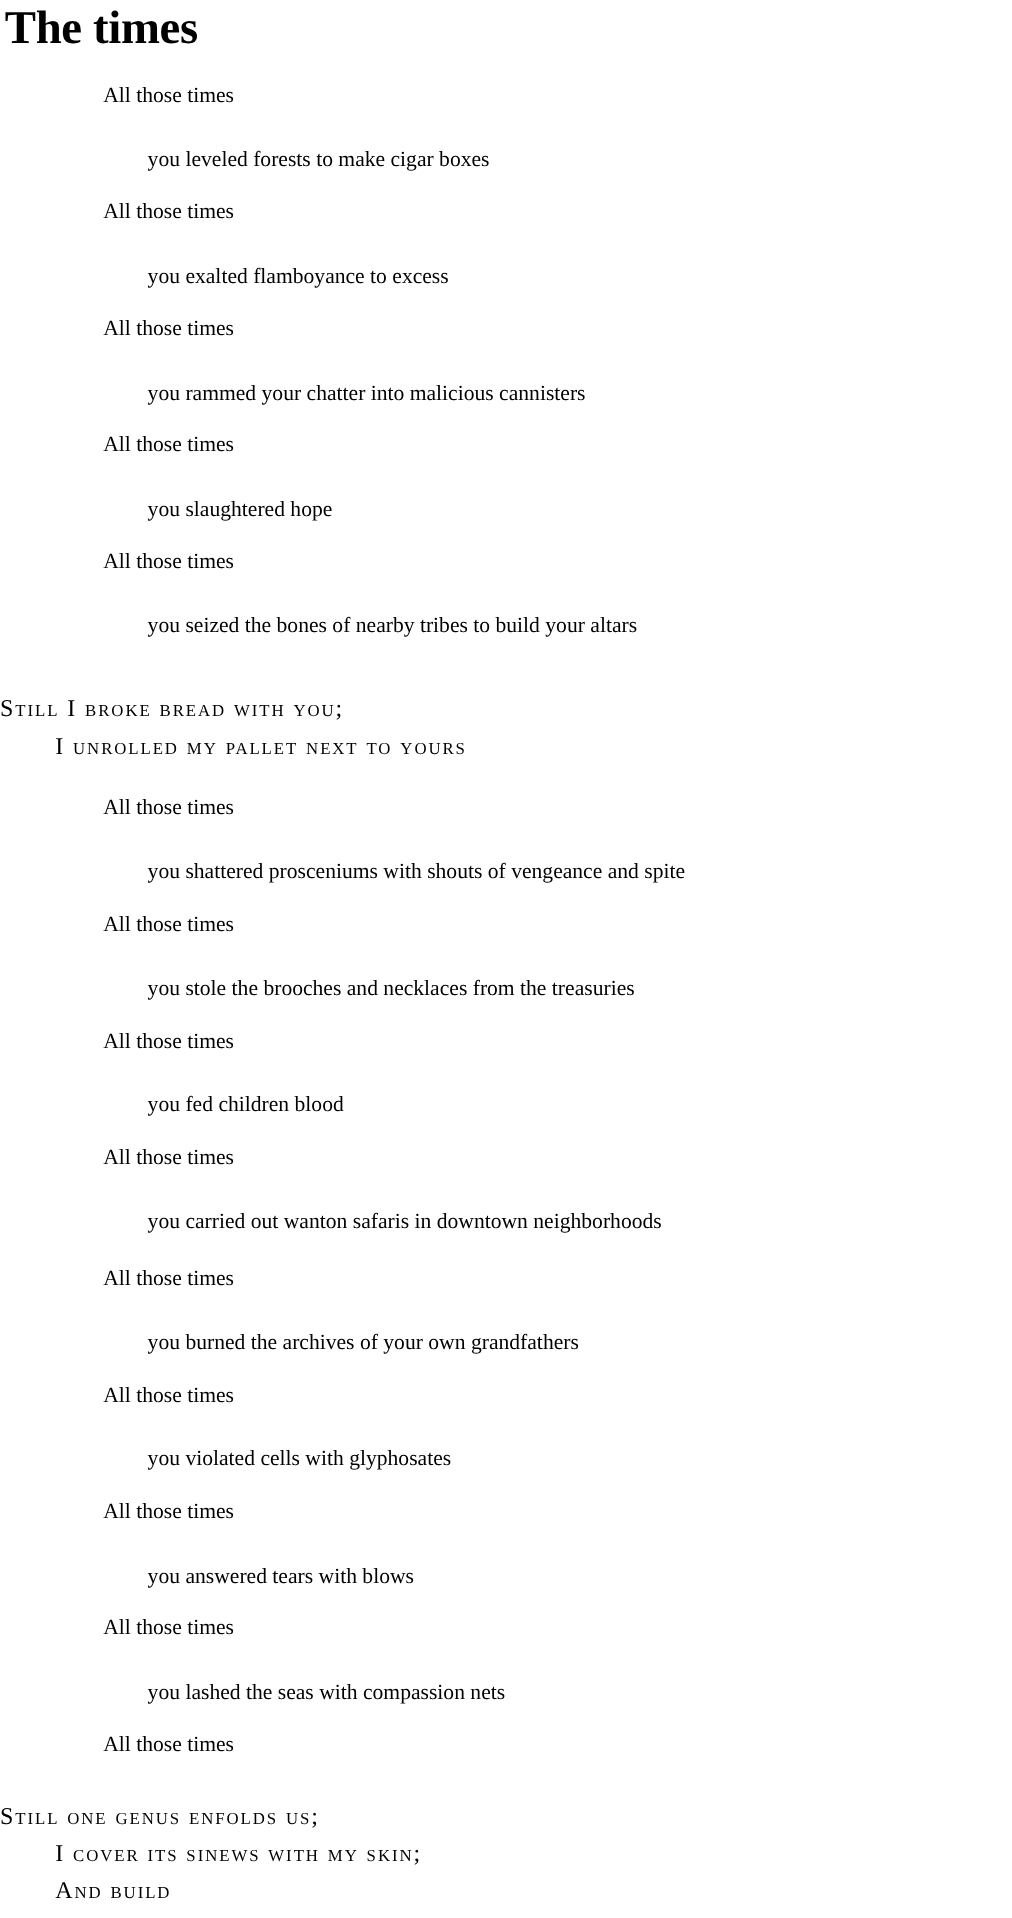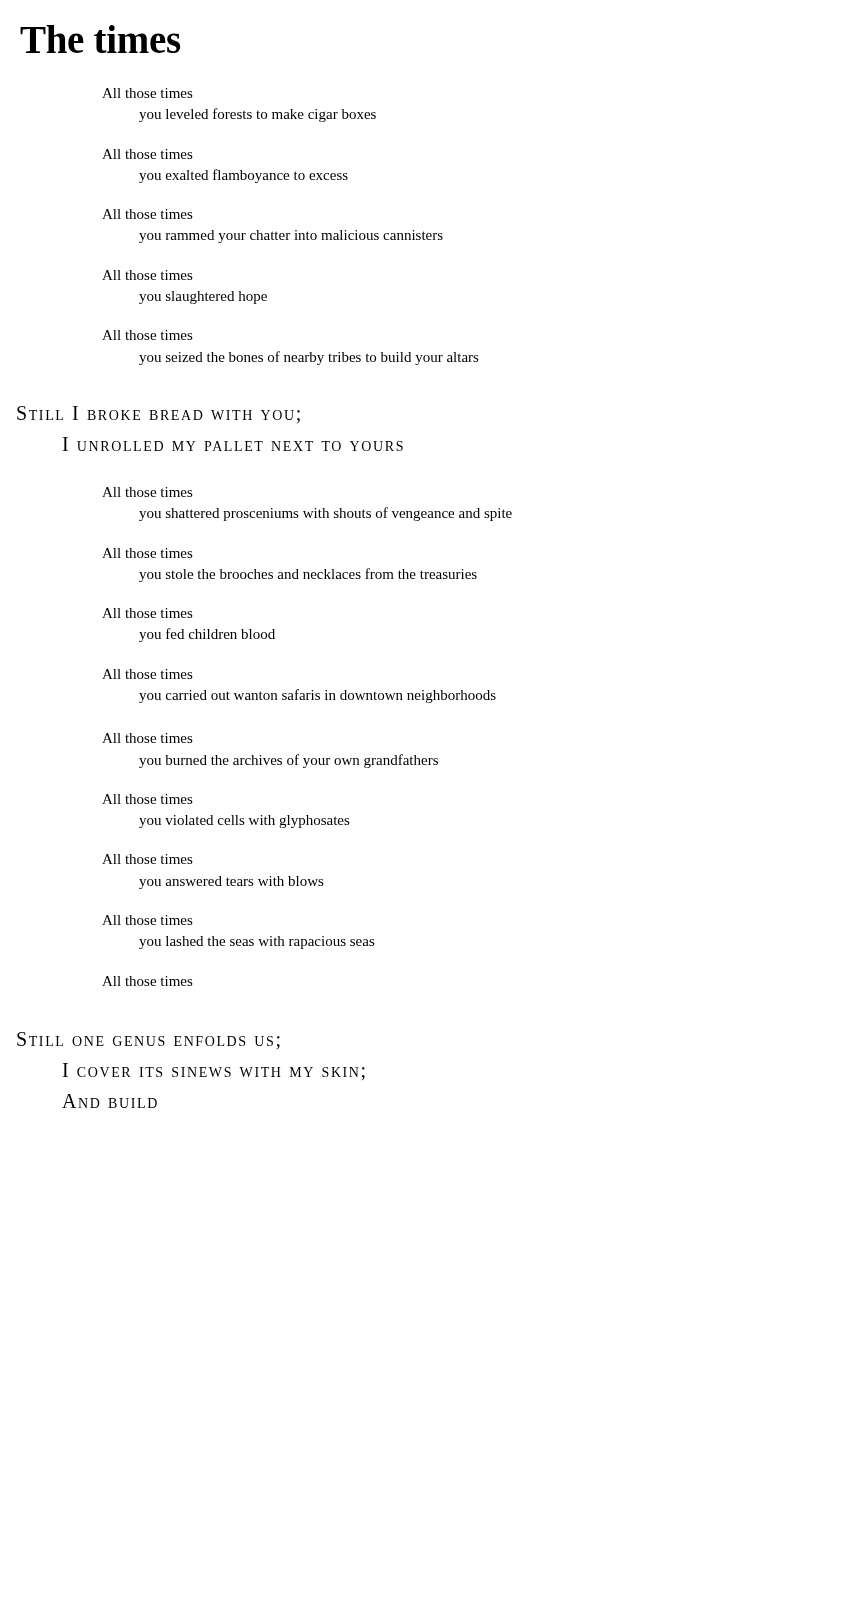--- a/index.html
+++ b/index.html
@@ -9,21 +9,21 @@
   }
   body {
     width: 843px;
     min-height: 1598px;
     font-family: "Liberation Serif", "DejaVu Serif", serif;
     color: #000000;
   }
   .page {
     position: relative;
     width: 843px;
-    padding: 16px;
+    padding: 0;
     box-sizing: border-box;
   }
   .poem-title {
     font-family: "Liberation Serif", "DejaVu Serif", serif;
     font-weight: bold;
     font-size: 39px;
     line-height: 1.05;
     margin: 0;
     padding: 4px 0 0 4px;
     letter-spacing: -0.3px;
@@ -32,35 +32,36 @@
     padding: 0 0 0 0;
   }
   .stanza {
     margin: 0 0 0 0;
     padding: 0;
   }
   .stanza-group {
     margin-top: 22px;
   }
   .verse-line {
-    font-size: 15px;
+    font-size: 18px;
     line-height: 1.42;
     white-space: pre;
   }
   .verse-line.indent-1 {
     padding-left: 86px;
   }
   .verse-line.indent-2 {
     padding-left: 123px;
+    margin-top: 28px;
   }
   .stanza + .stanza {
     margin-top: 18px;
   }
   .refrain {
-    margin-top: 30px;
+    margin-top: 42px;
     margin-bottom: 8px;
   }
   .refrain-line {
     font-family: "Liberation Serif", "DejaVu Serif", serif;
     font-variant: small-caps;
     font-size: 20px;
     letter-spacing: 1.6px;
     line-height: 1.55;
     white-space: pre;
   }
@@ -133,21 +134,21 @@
       <div class="stanza">
         <div class="verse-line indent-1">All those times</div>
         <div class="verse-line indent-2">you violated cells with glyphosates</div>
       </div>
       <div class="stanza">
         <div class="verse-line indent-1">All those times</div>
         <div class="verse-line indent-2">you answered tears with blows</div>
       </div>
       <div class="stanza">
         <div class="verse-line indent-1">All those times</div>
-        <div class="verse-line indent-2">you lashed the seas with rapacious seas</div>
+        <div class="verse-line indent-2">you lashed the seas with compassion nets</div>
       </div>
       <div class="stanza">
         <div class="verse-line indent-1">All those times</div>
       </div>
     </div>
 
     <div class="refrain final-refrain">
       <div class="refrain-line r-indent-0">Still one genus enfolds us;</div>
       <div class="refrain-line r-indent-1">I cover its sinews with my skin;</div>
       <div class="refrain-line r-indent-1">And build</div>

